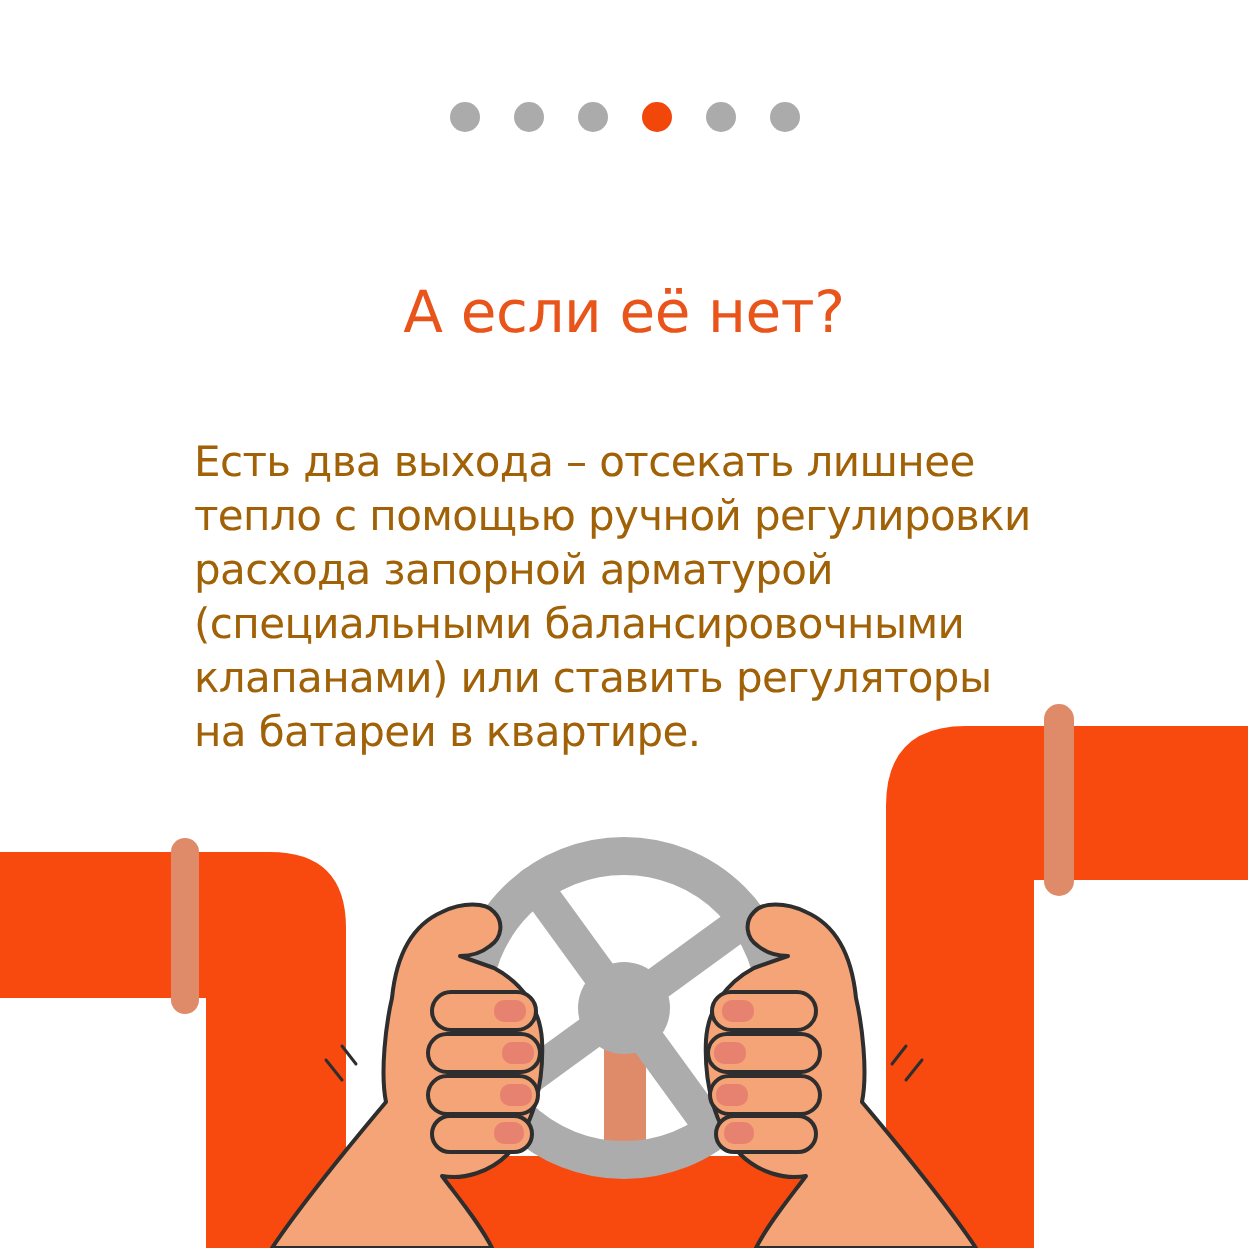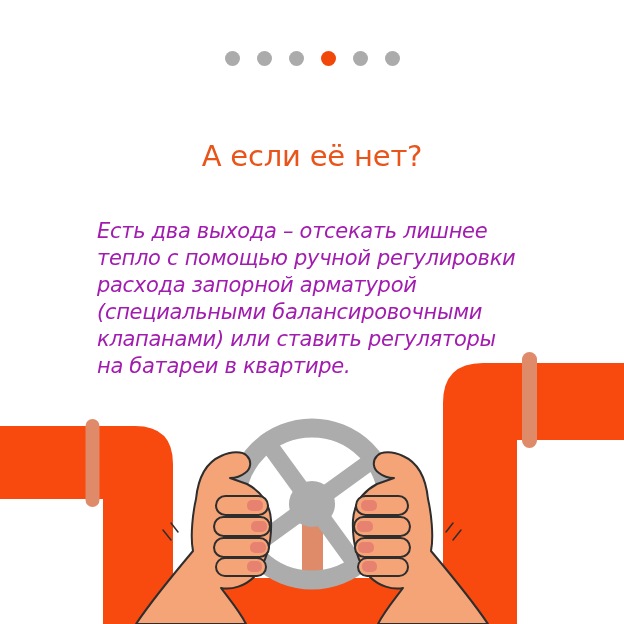--- a/index.html
+++ b/index.html
@@ -19,24 +19,23 @@
   .heading{
     position:absolute;top:138px;left:0;right:0;
     text-align:center;
     font-size:29px;line-height:36px;
     color:var(--heading,#E8541A);
     letter-spacing:-0.2px;
   }
   .body-text{
     position:absolute;top:218px;left:97px;width:460px;
     font-size:21px;line-height:27px;
-    color:#a21caf;
+    color:#a16207;
     letter-spacing:-0.3px;
     white-space:pre-line;
-    font-style:italic;
   }
   .illustration{position:absolute;left:0;top:0;}
 </style>
 </head>
 <body>
 
 <div class="card" style="--pipe: #F8490F; --joint: #DF8A69; --wheel: #ACACAC; --skin: #F5A478; --nails: #E6826F; --outline: #2E2E2E; --heading: #E8541A; --dot: #ABABAB; --dot-active: #F2470B;">
 
   <div class="pagination">
       <span class="dot"></span>

